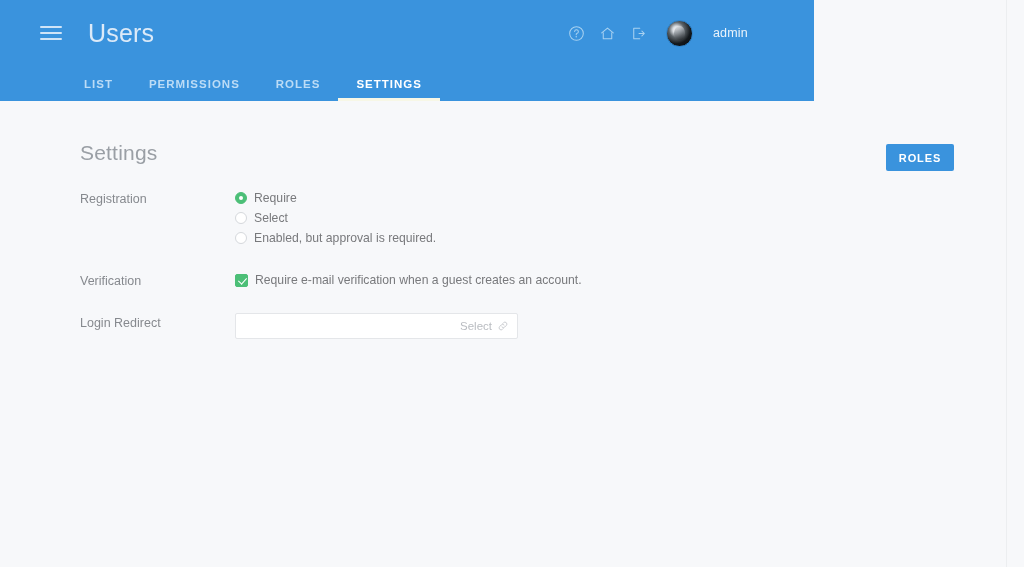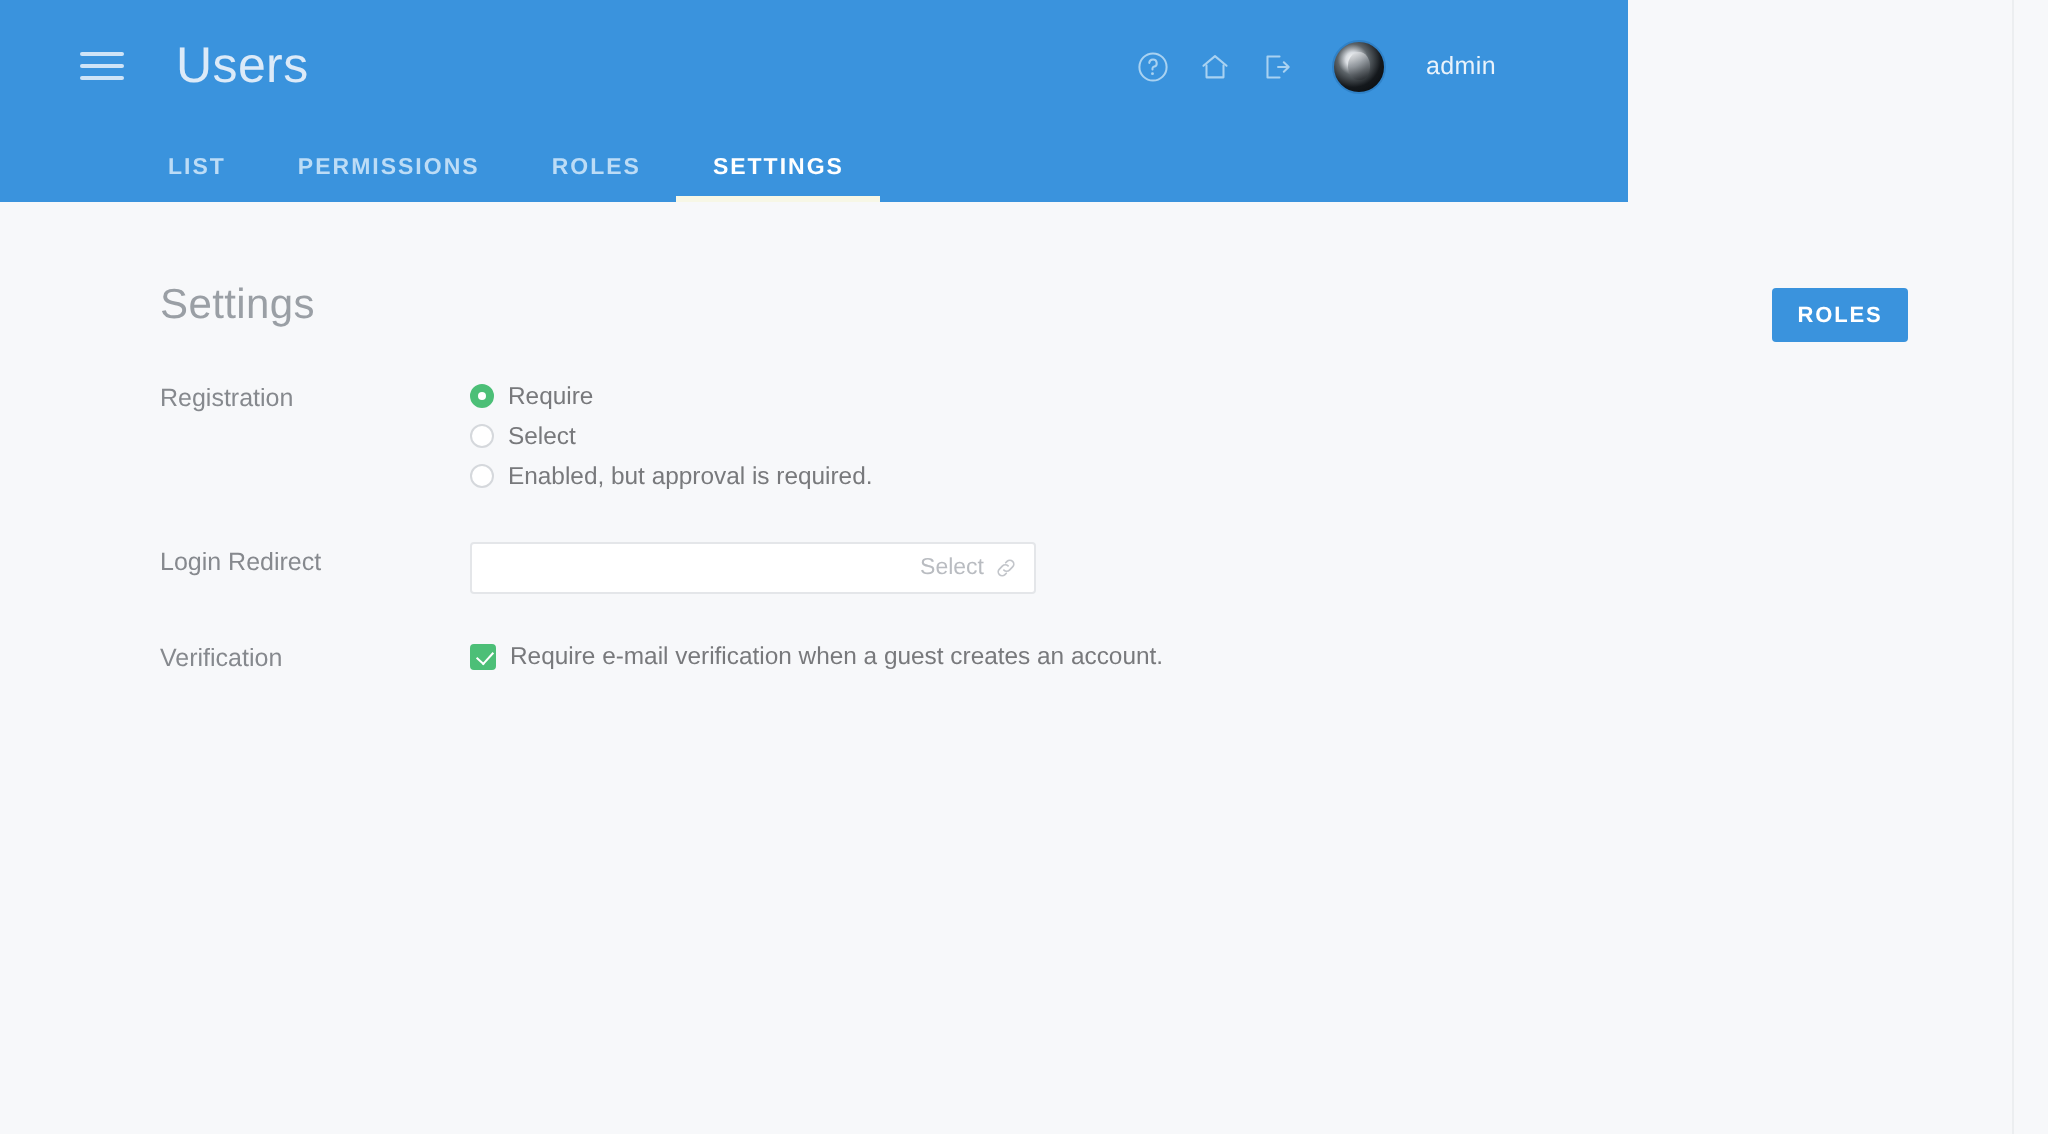--- a/index.html
+++ b/index.html
@@ -374,49 +374,49 @@
             </div>
 
             <div class="option">
               <span class="radio"></span>
               <span class="opt-label">Select</span>
             </div>
 
             <div class="option">
               <span class="radio"></span>
               <span class="opt-label">Enabled, but approval is required.</span>
+            </div>
+          </div>
+        </div>
+
+        <div class="row">
+          <div class="row-label">Verification</div>
+          <div class="row-field">
+            <div class="option">
+              <span class="checkbox"></span>
+              <span class="opt-label">Require e-mail verification when a guest creates an account.</span>
             </div>
           </div>
         </div>
 
         <div class="row">
           <div class="row-label">Login Redirect</div>
           <div class="row-field">
             <div class="select-field">
               <span class="select-text">Select</span>
               <span class="link-icon">
                 <svg width="12" height="12" viewBox="0 0 16 16">
                   <path d="M6.6 9.4a2.6 2.6 0 0 0 3.7 0l2.1-2.1a2.6 2.6 0 0 0-3.7-3.7l-.9.9" fill="none" stroke="#c2c5ca" stroke-width="1.15" stroke-linecap="round"></path>
                   <path d="M9.4 6.6a2.6 2.6 0 0 0-3.7 0L3.6 8.7a2.6 2.6 0 0 0 3.7 3.7l.9-.9" fill="none" stroke="#c2c5ca" stroke-width="1.15" stroke-linecap="round"></path>
                 </svg>
               </span>
             </div>
           </div>
         </div>
 
-        <div class="row">
-          <div class="row-label">Verification</div>
-          <div class="row-field">
-            <div class="option">
-              <span class="checkbox"></span>
-              <span class="opt-label">Require e-mail verification when a guest creates an account.</span>
-            </div>
-          </div>
-        </div>
-
       </div>
     </div>
   </div>
 
   <div class="scroll-gutter">
     <div class="scroll-thumb"></div>
   </div>
 
 </div>
 

